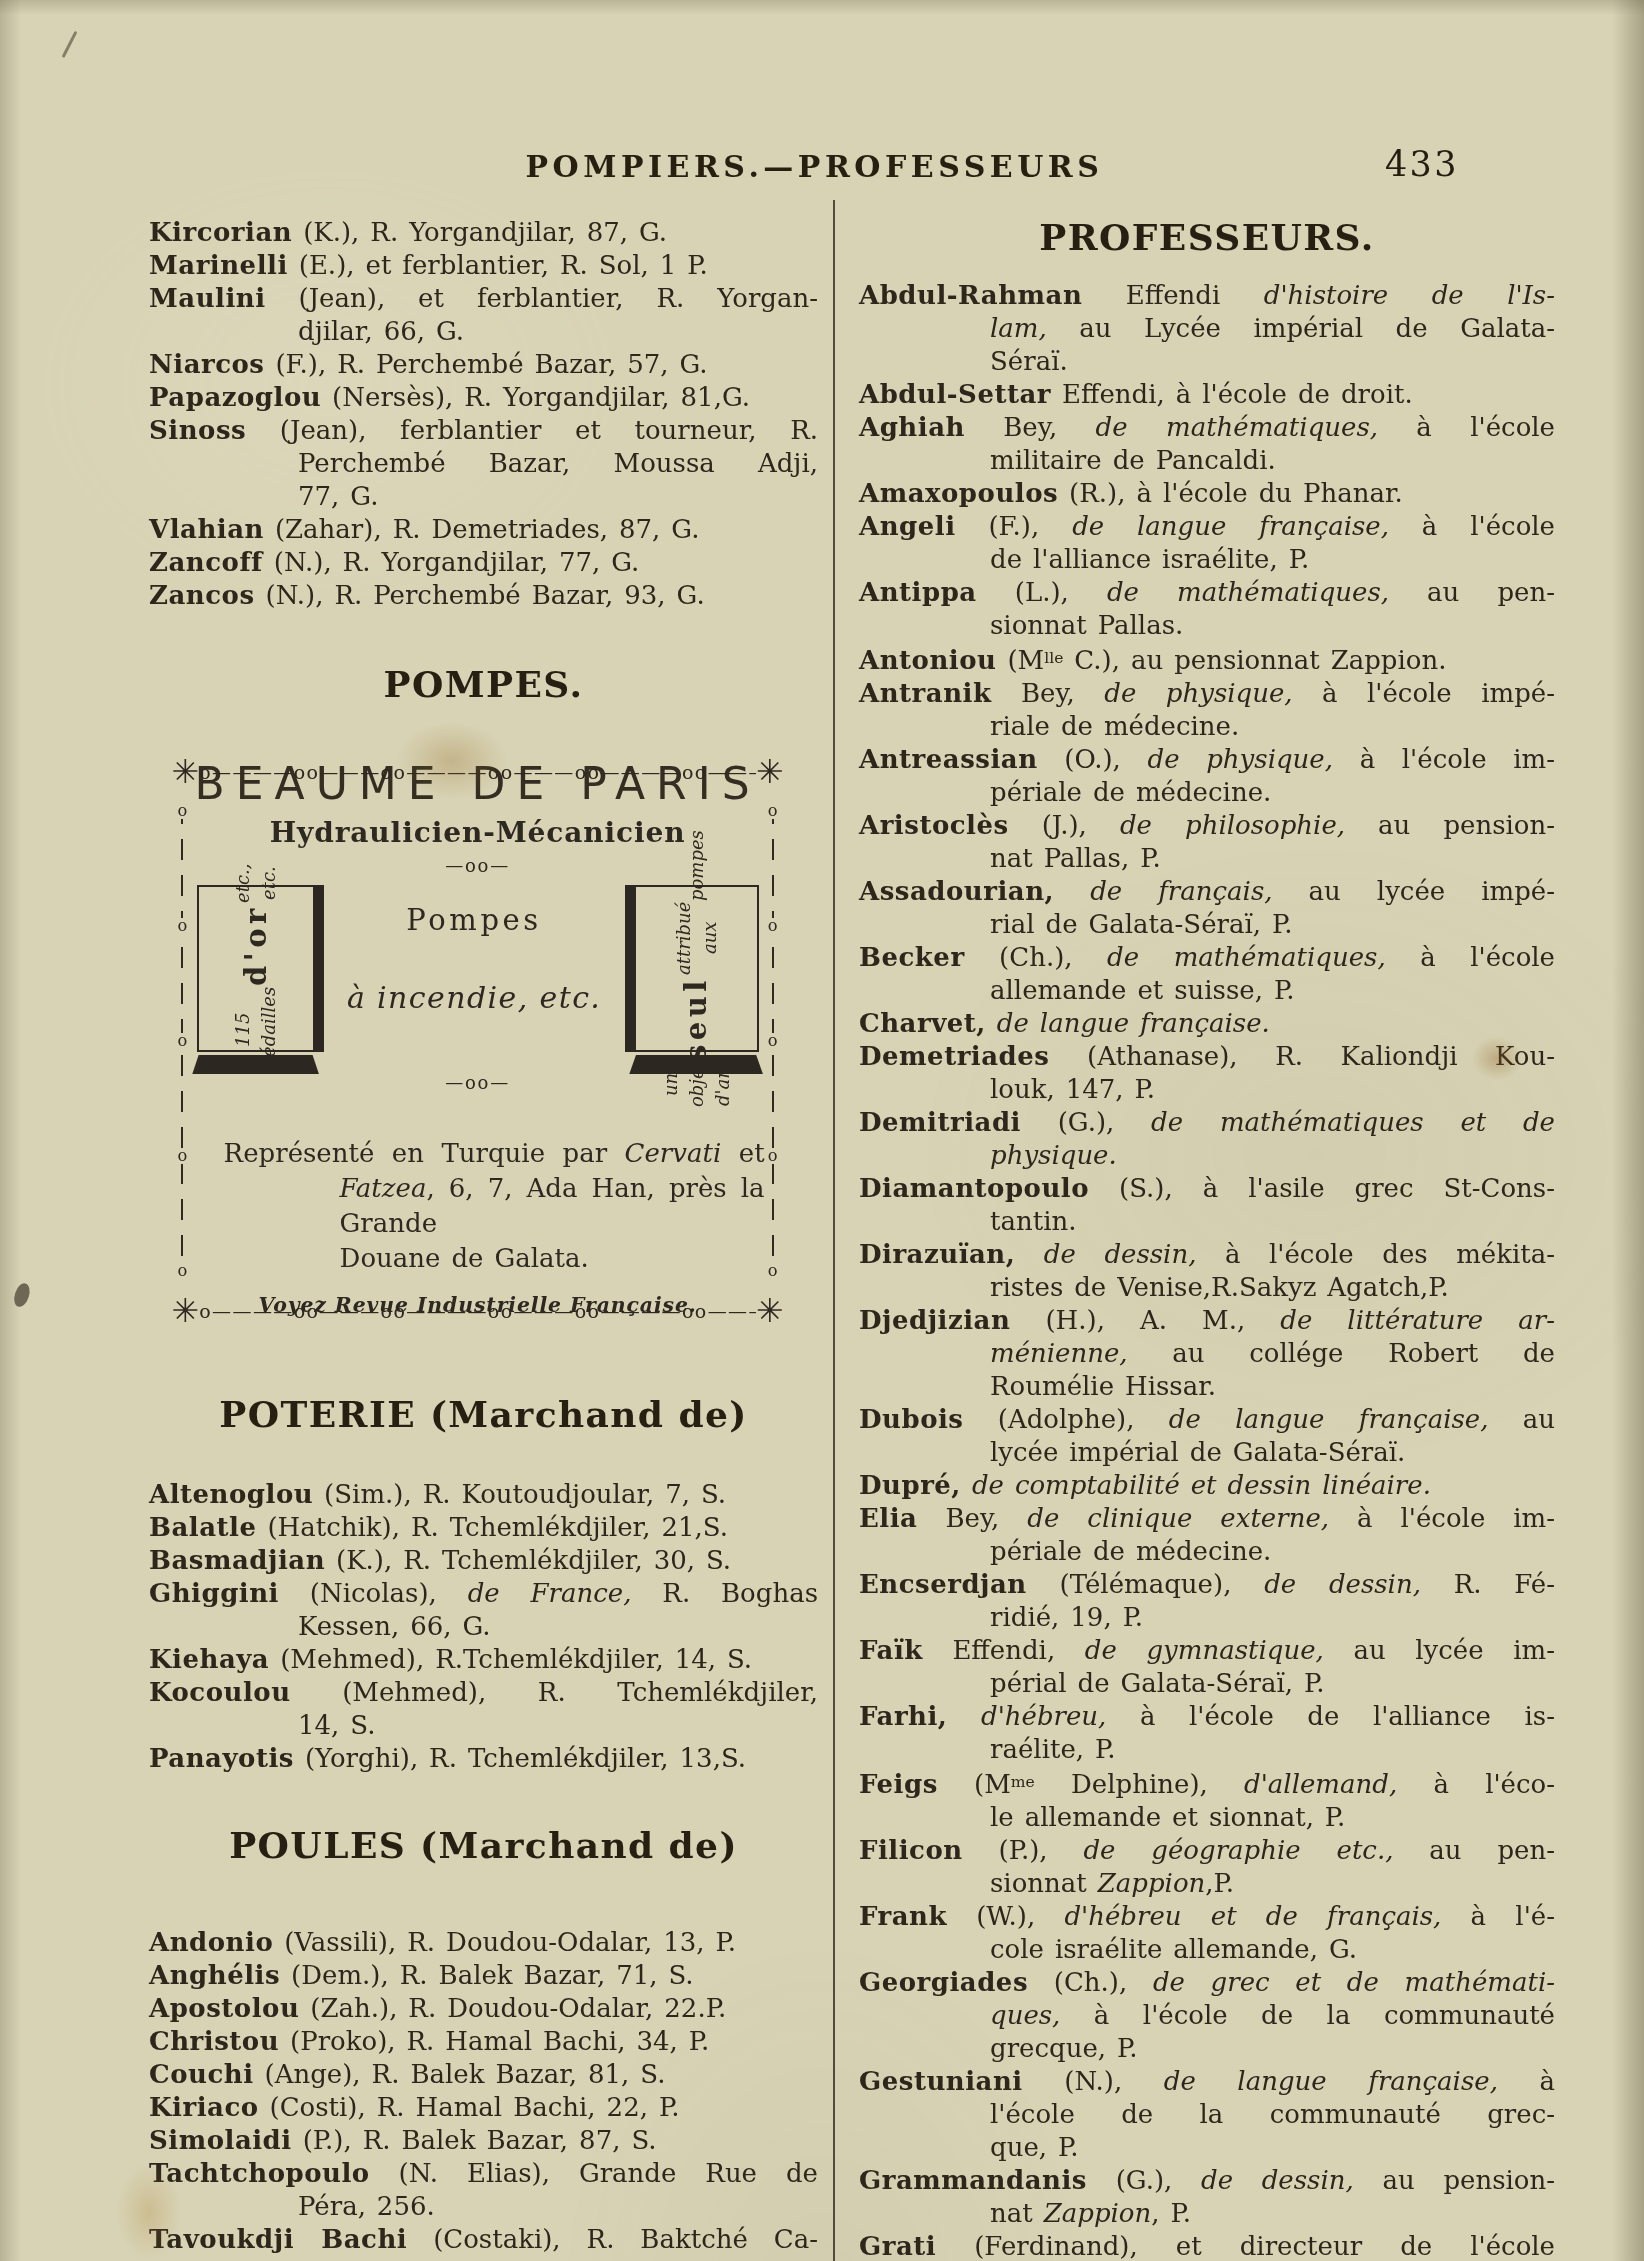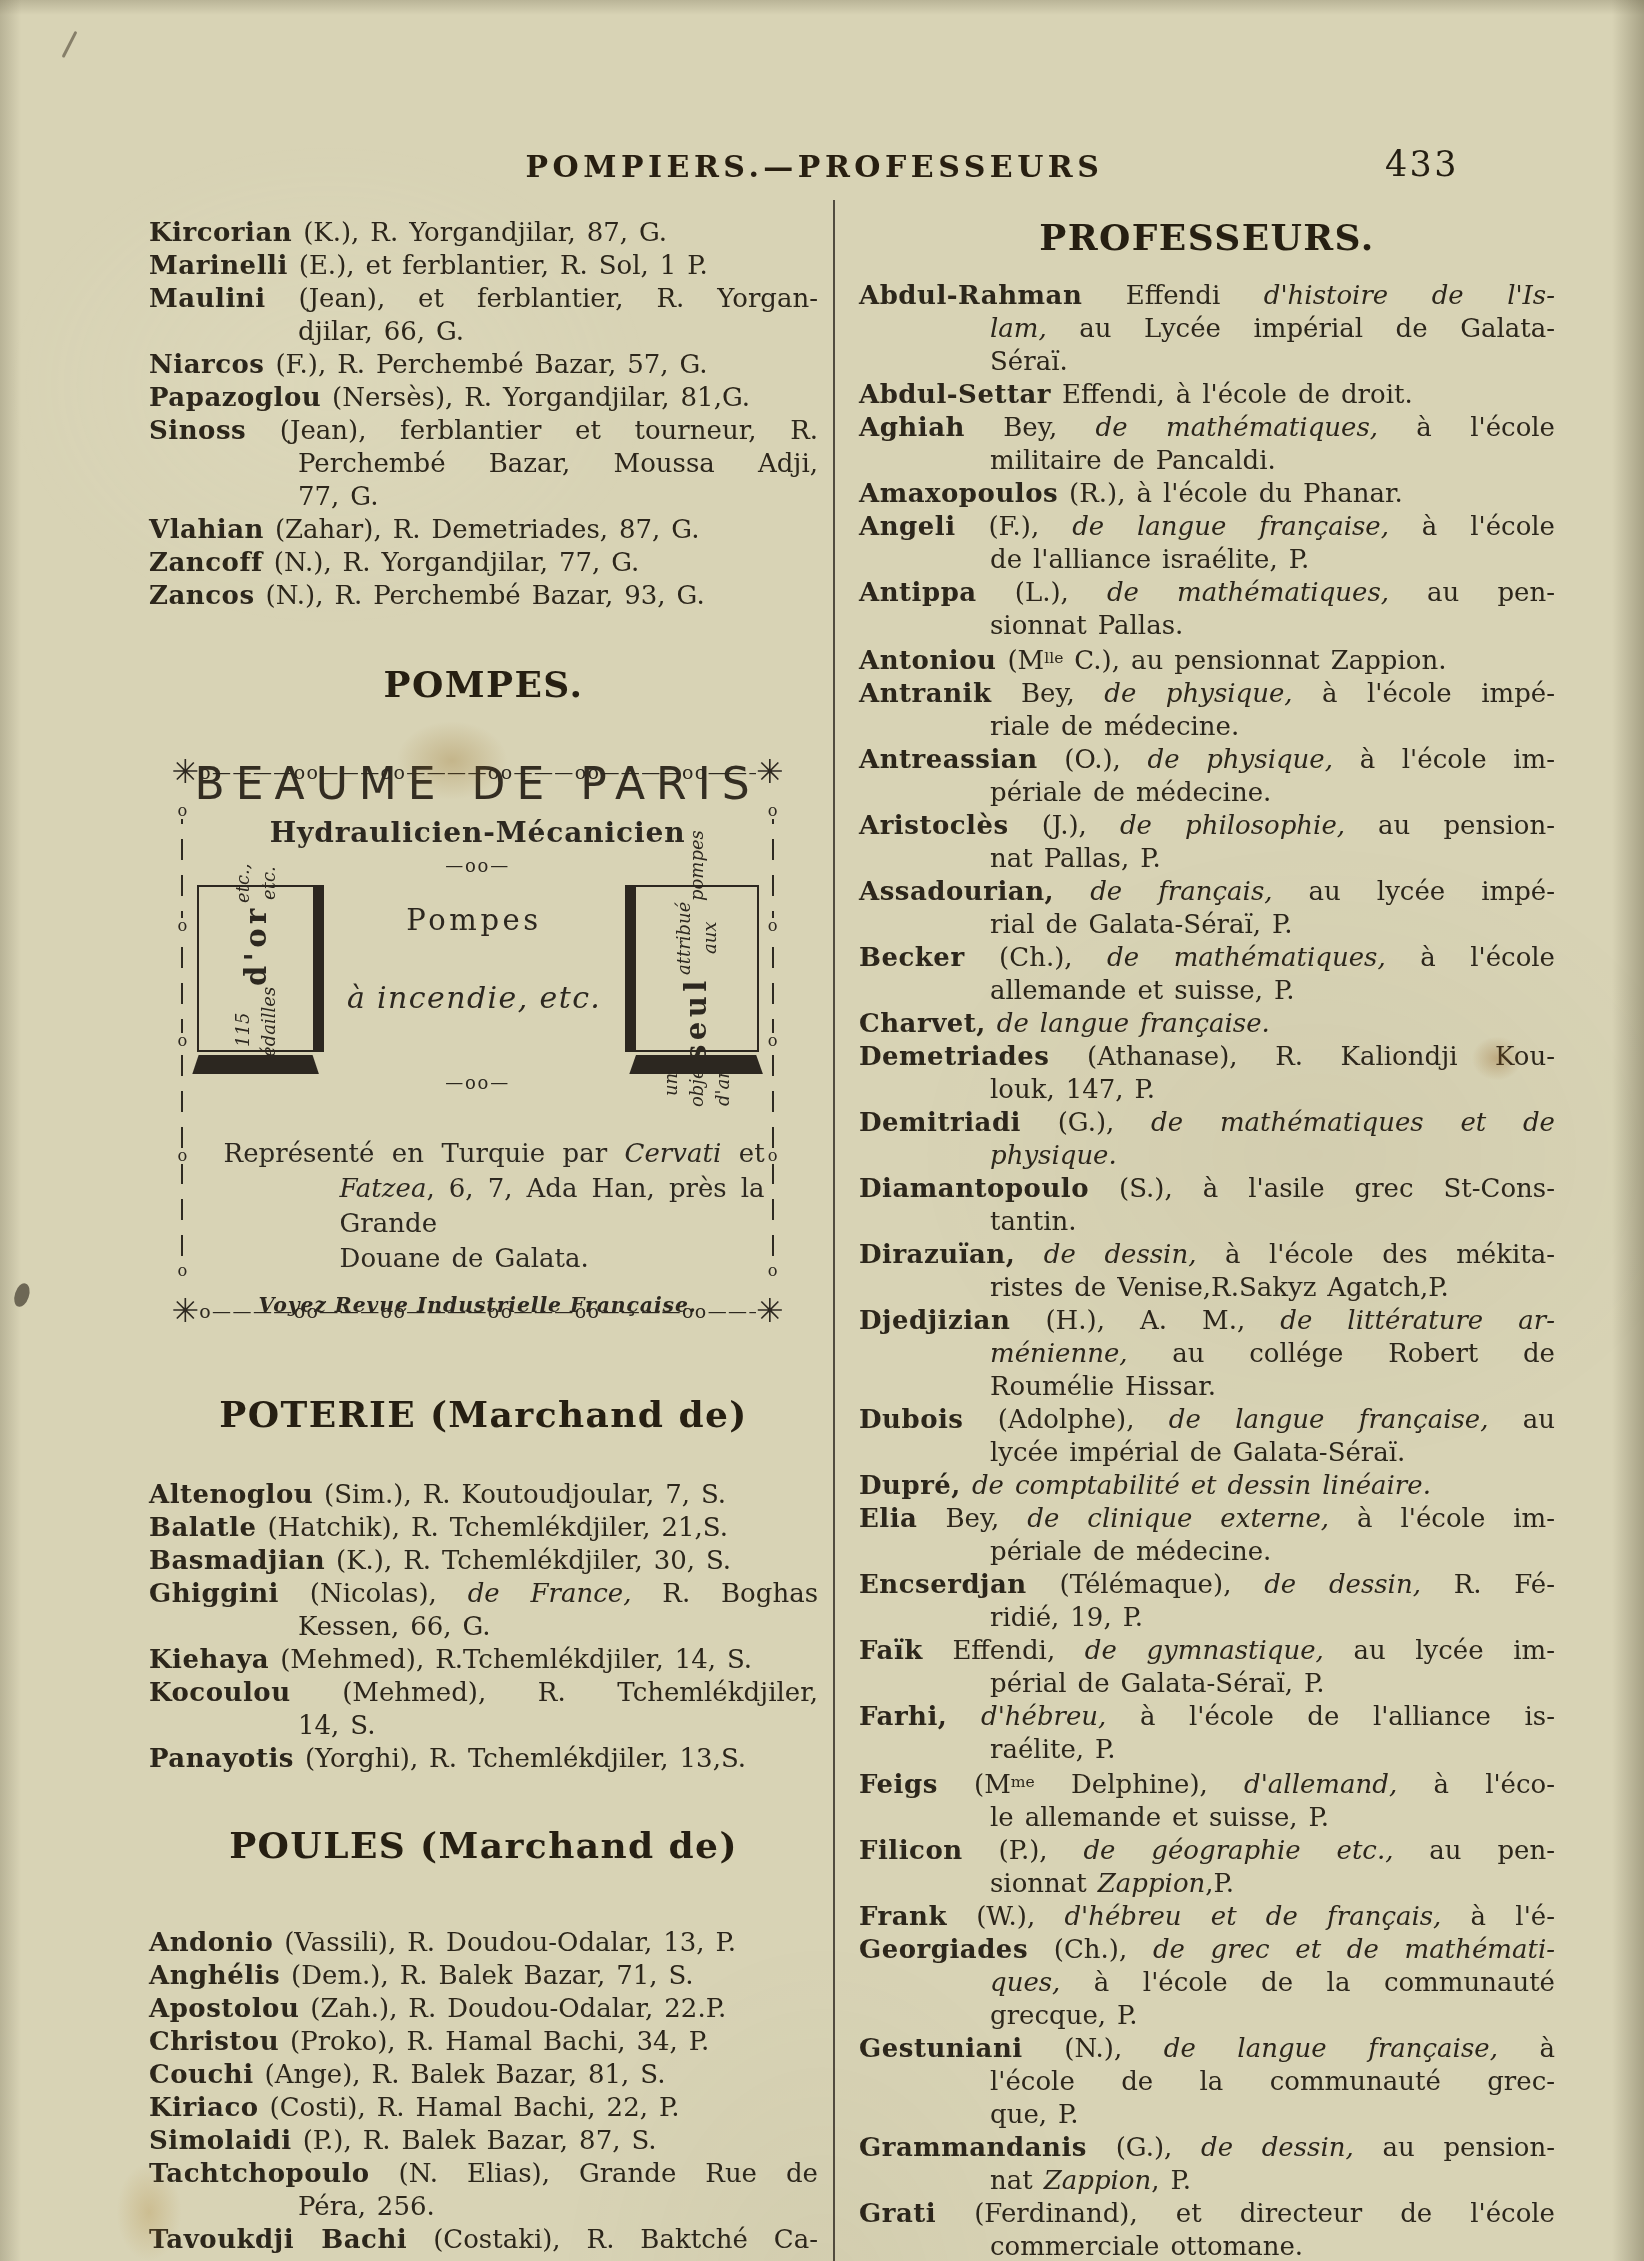--- a/index.html
+++ b/index.html
@@ -374,28 +374,29 @@
         <div class="entry">
           <div class="line j"><span class="t-b">Faïk</span><span class="t-n"> Effendi, </span><span class="t-i">de gymnastique,</span><span class="t-n"> au lycée im-</span></div>
           <div class="line cont"><span class="t-n">périal de Galata-Séraï, P.</span></div>
         </div>
         <div class="entry">
           <div class="line j"><span class="t-b">Farhi,</span><span class="t-n"> </span><span class="t-i">d'hébreu,</span><span class="t-n"> à l'école de l'alliance is-</span></div>
           <div class="line cont"><span class="t-n">raélite, P.</span></div>
         </div>
         <div class="entry">
           <div class="line j"><span class="t-b">Feigs</span><span class="t-n"> (M</span><span class="t-s">me</span><span class="t-n"> Delphine), </span><span class="t-i">d'allemand,</span><span class="t-n"> à l'éco-</span></div>
-          <div class="line cont"><span class="t-n">le allemande et suisse, P.</span></div>
+          <div class="line cont"><span class="t-n">le allemande et sionnat, P.</span></div>
         </div>
         <div class="entry">
           <div class="line j"><span class="t-b">Filicon</span><span class="t-n"> (P.), </span><span class="t-i">de géographie etc.,</span><span class="t-n"> au pen-</span></div>
           <div class="line cont"><span class="t-n">sionnat </span><span class="t-i">Zappion</span><span class="t-n">,P.</span></div>
         </div>
         <div class="entry">
           <div class="line j"><span class="t-b">Frank</span><span class="t-n"> (W.), </span><span class="t-i">d'hébreu et de français,</span><span class="t-n"> à l'é-</span></div>
+          <div class="line cont"><span class="t-n">cole israélite allemande, G.</span></div>
         </div>
         <div class="entry">
           <div class="line j"><span class="t-b">Georgiades</span><span class="t-n"> (Ch.), </span><span class="t-i">de grec et de mathémati-</span></div>
           <div class="line cont j"><span class="t-i">ques,</span><span class="t-n"> à l'école de la communauté</span></div>
           <div class="line cont"><span class="t-n">grecque, P.</span></div>
         </div>
         <div class="entry">
           <div class="line j"><span class="t-b">Gestuniani</span><span class="t-n"> (N.), </span><span class="t-i">de langue française,</span><span class="t-n"> à</span></div>
           <div class="line cont j"><span class="t-n">l'école de la communauté grec-</span></div>
           <div class="line cont"><span class="t-n">que, P.</span></div>

